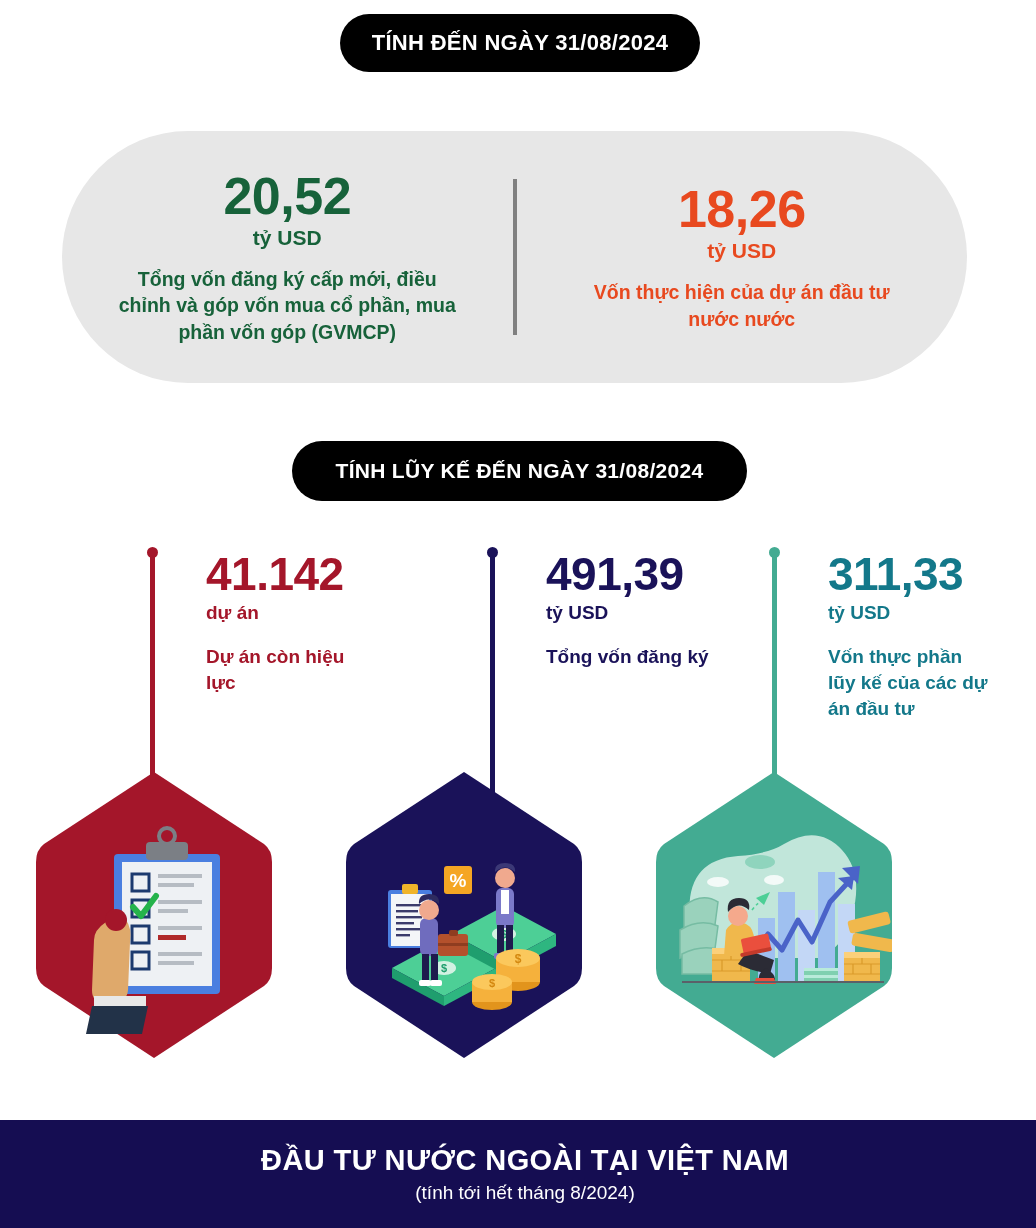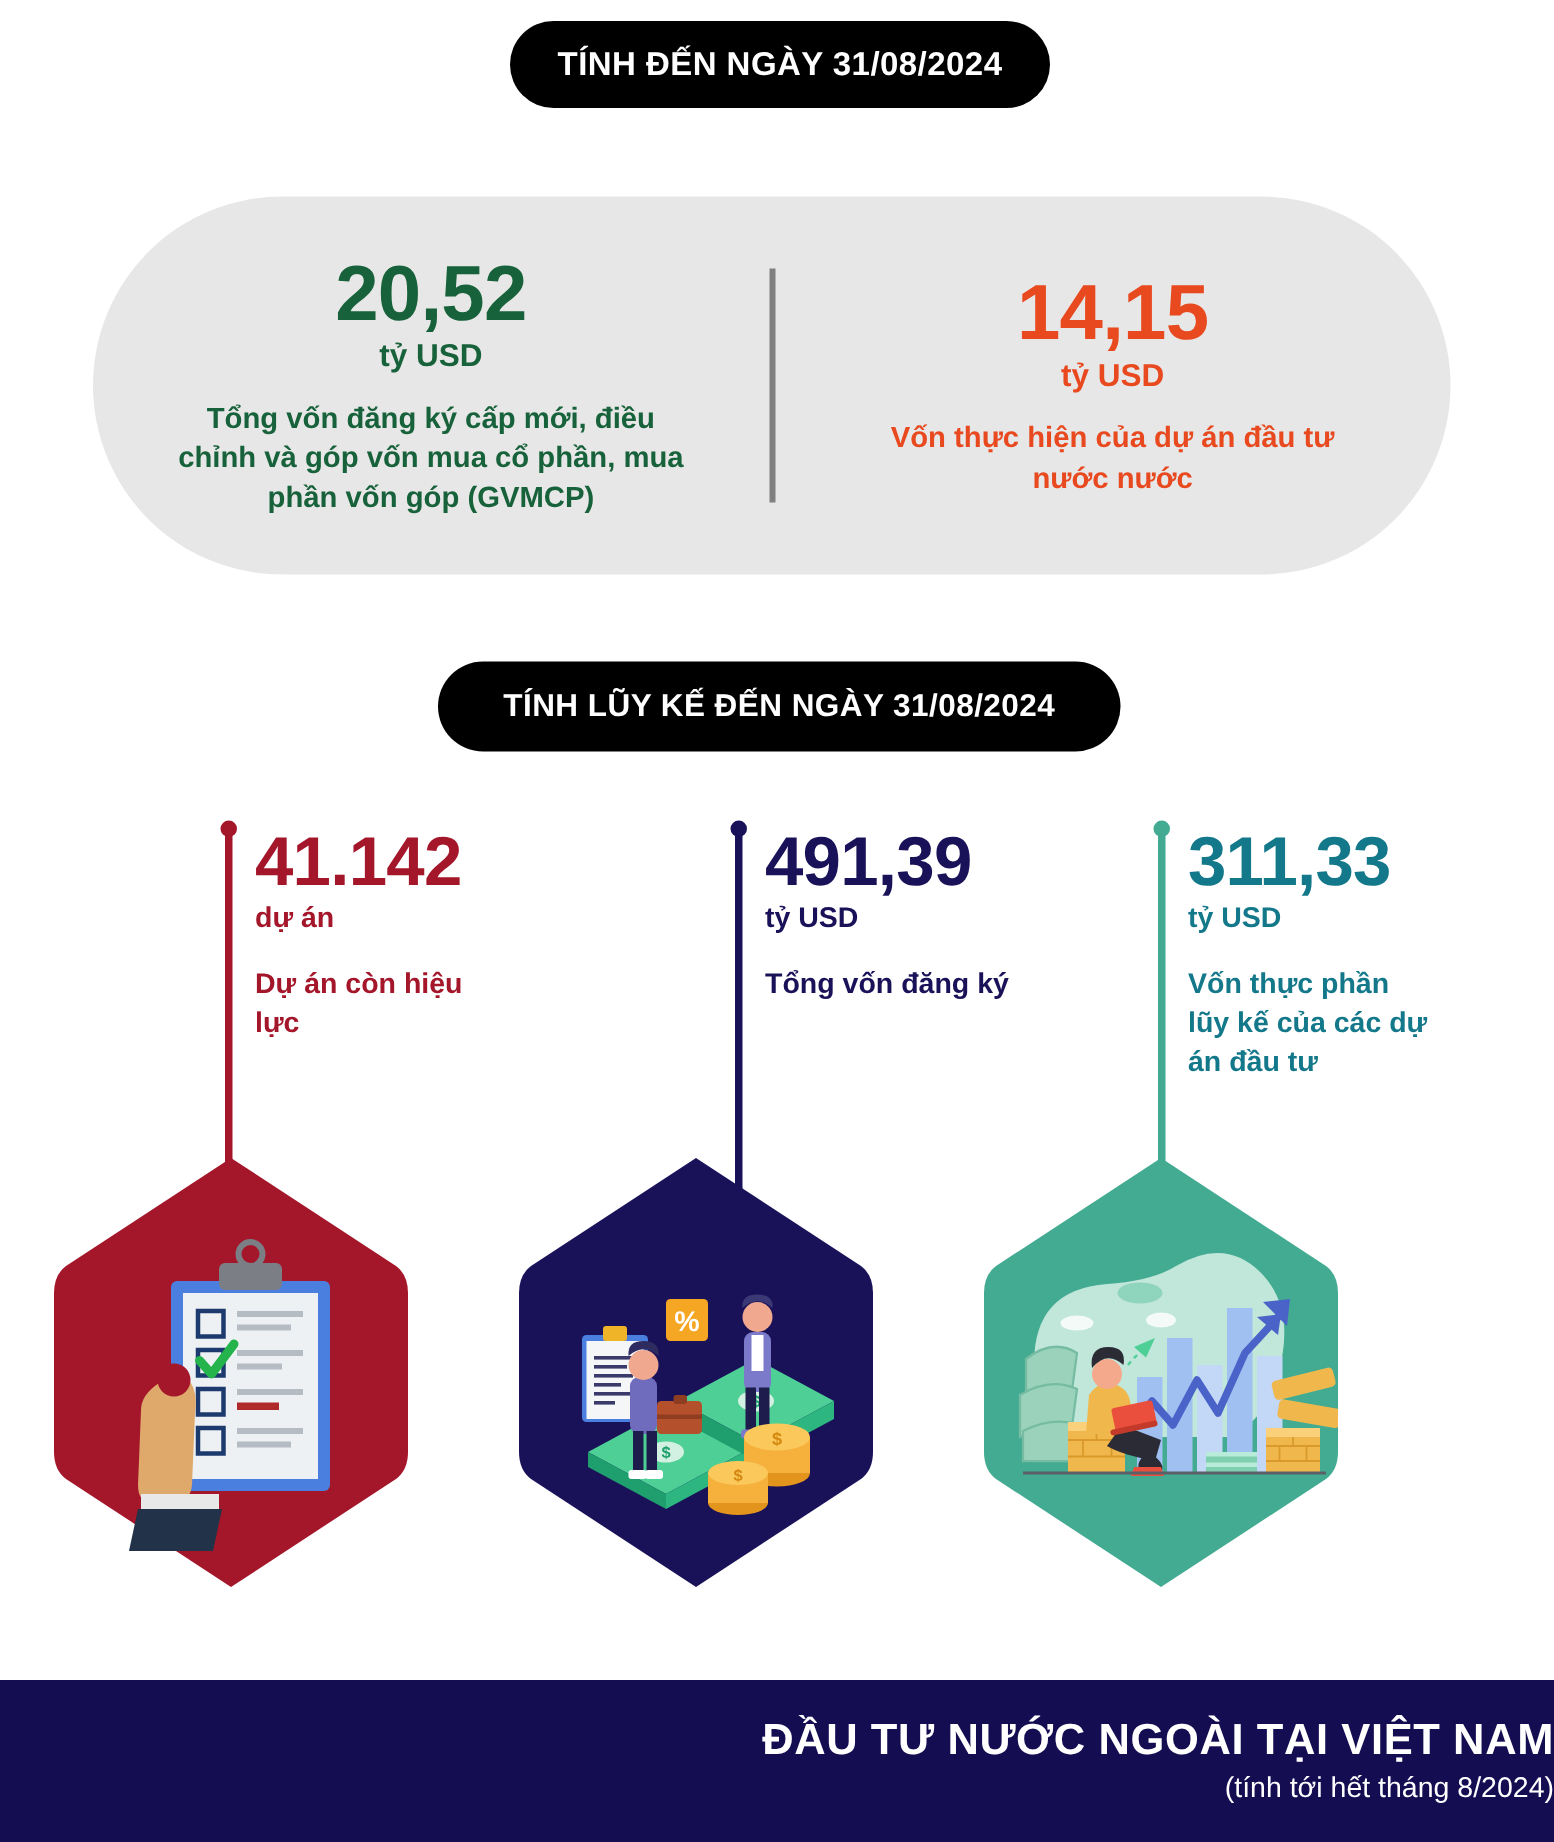--- a/index.html
+++ b/index.html
@@ -97,21 +97,21 @@
     left: 0; top: 0;
     width: 5px;
     height: 280px;
   }
   .stem-dot {
     position: absolute;
     left: -3px; top: -4px;
     width: 11px; height: 11px;
     border-radius: 50%;
   }
-  .cum-text { padding-left: 20px; }
+  .cum-text { padding-left: 56px; }
   .cum-value {
     font-size: 46px;
     font-weight: bold;
     line-height: 1.0;
     letter-spacing: -0.5px;
   }
   .cum-unit {
     font-size: 19px;
     font-weight: bold;
     margin-top: 5px;
@@ -136,21 +136,21 @@
   .hex svg { display: block; width: 100%; height: 100%; }
 
   
   #footer-bar {
     position: absolute;
     left: 0; top: 1120px;
     width: 1036px; height: 108px;
     background: #150d52;
     display: flex;
     flex-direction: column;
-    align-items: flex-end;
+    align-items: center;
     justify-content: center;
     color: #ffffff;
     text-align: center;
     padding-left: 14px;
   }
   #footer-title {
     font-size: 29px;
     font-weight: bold;
     letter-spacing: 0.4px;
   }
@@ -170,21 +170,21 @@
 
   <div class="stat-half">
     <div class="stat-value green-txt">20,52</div>
     <div class="stat-unit green-txt">tỷ USD</div>
     <div class="stat-desc green-txt">Tổng vốn đăng ký cấp mới, điều chỉnh và góp vốn mua cổ phần, mua phần vốn góp (GVMCP)</div>
   </div>
 
   <div id="stat-divider"></div>
 
   <div class="stat-half">
-    <div class="stat-value orange-txt">14,15</div>
+    <div class="stat-value orange-txt">18,26</div>
     <div class="stat-unit orange-txt">tỷ USD</div>
     <div class="stat-desc orange-txt">Vốn thực hiện của dự án đầu tư nước nước</div>
   </div>
 
 </div>
 
 <div class="banner" id="banner-cum">
   <span>TÍNH LŨY KẾ ĐẾN NGÀY 31/08/2024</span>
 </div>
 

